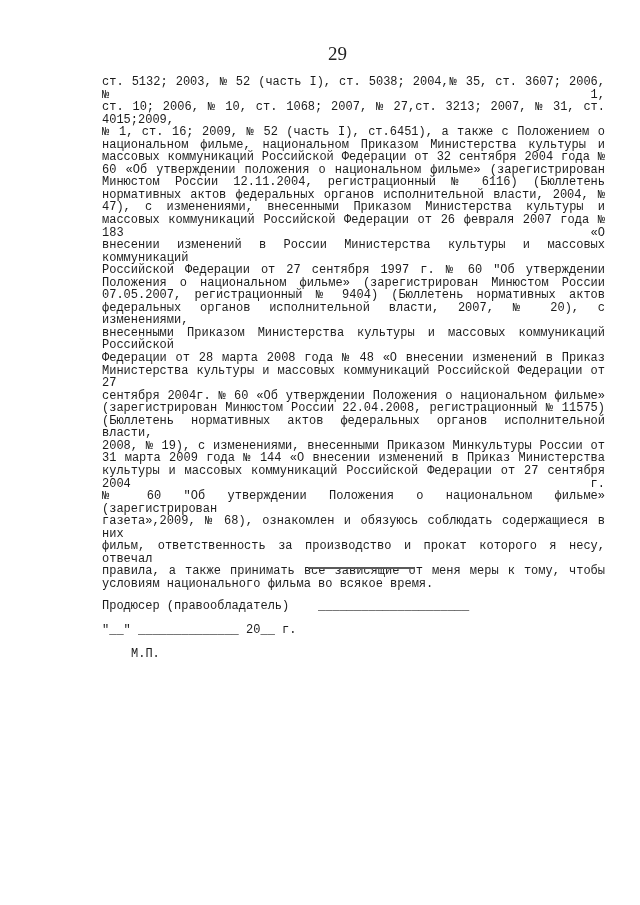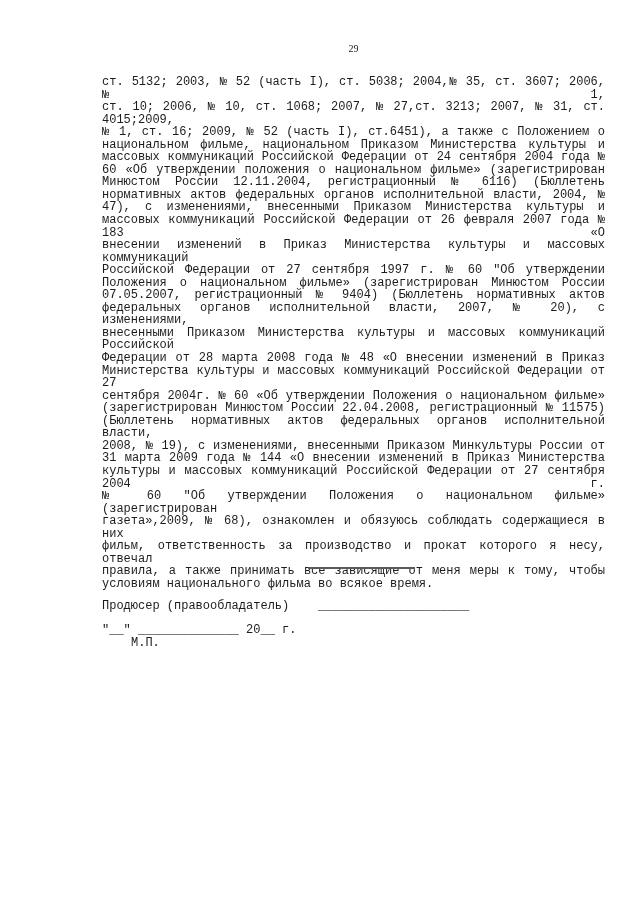--- a/index.html
+++ b/index.html
@@ -12,25 +12,25 @@
     width: 640px;
     height: 905px;
     background: #ffffff;
     overflow: hidden;
     font-family: "Liberation Mono", "DejaVu Sans Mono", monospace;
     color: #1c1c1c;
   }
   .page-number {
     position: absolute;
     top: 43px;
-    left: 102px;
+    left: 86px;
     width: 503px;
     text-align: center;
     font-family: "Liberation Serif", "DejaVu Serif", serif;
-    font-size: 10px;
+    font-size: 19px;
     color: #222222;
   }
   .content {
     position: absolute;
     top: 76px;
     left: 102px;
     width: 503px;
     font-size: 12px;
     line-height: 12.55px;
   }
@@ -42,21 +42,21 @@
     text-align: center;
     text-align-last: left;
   }
   .sig {
     white-space: pre;
     text-align: left;
     text-align-last: left;
   }
   .sig.producer { margin-top: 10px; }
   .sig.date     { margin-top: 11px; }
-  .sig.seal     { margin-top: 0; padding-left: 29px; }
+  .sig.seal     { margin-top: 11px; padding-left: 29px; }
   .bottom-rule {
     position: absolute;
     top: 567px;
     left: 308px;
     width: 107px;
     height: 2px;
     background: #5a5a5a;
   }
 </style>
 </head>
@@ -66,27 +66,27 @@
 
   <div class="page-number">29</div>
 
   <div class="content">
 
     <div>
         <div class="line">ст. 5132; 2003, № 52 (часть I), ст. 5038; 2004,№ 35, ст. 3607; 2006, № 1,</div>
         <div class="line">ст. 10; 2006, № 10, ст. 1068; 2007, № 27,ст. 3213; 2007, № 31, ст. 4015;2009,</div>
         <div class="line">№ 1, ст. 16; 2009, № 52 (часть I), ст.6451), а также с Положением о</div>
         <div class="line">национальном фильме, национальном Приказом Министерства культуры и</div>
-        <div class="line">массовых коммуникаций Российской Федерации от 24 сентября 2004 года №</div>
+        <div class="line">массовых коммуникаций Российской Федерации от 32 сентября 2004 года №</div>
         <div class="line">60 «Об утверждении положения о национальном фильме» (зарегистрирован</div>
         <div class="line">Минюстом России 12.11.2004, регистрационный № 6116) (Бюллетень</div>
         <div class="line">нормативных актов федеральных органов исполнительной власти, 2004, №</div>
         <div class="line">47), с изменениями, внесенными Приказом Министерства культуры и</div>
         <div class="line">массовых коммуникаций Российской Федерации от 26 февраля 2007 года № 183 «О</div>
-        <div class="line">внесении изменений в Приказ Министерства культуры и массовых коммуникаций</div>
+        <div class="line">внесении изменений в России Министерства культуры и массовых коммуникаций</div>
         <div class="line">Российской Федерации от 27 сентября 1997 г. № 60 "Об утверждении</div>
         <div class="line">Положения о национальном фильме» (зарегистрирован Минюстом России</div>
         <div class="line">07.05.2007, регистрационный № 9404) (Бюллетень нормативных актов</div>
         <div class="line">федеральных органов исполнительной власти, 2007, № 20), с изменениями,</div>
         <div class="line">внесенными Приказом Министерства культуры и массовых коммуникаций Российской</div>
         <div class="line">Федерации от 28 марта 2008 года № 48 «О внесении изменений в Приказ</div>
         <div class="line">Министерства культуры и массовых коммуникаций Российской Федерации от 27</div>
         <div class="line">сентября 2004г. № 60 «Об утверждении Положения о национальном фильме»</div>
         <div class="line">(зарегистрирован Минюстом России 22.04.2008, регистрационный № 11575)</div>
         <div class="line">(Бюллетень нормативных актов федеральных органов исполнительной власти,</div>

